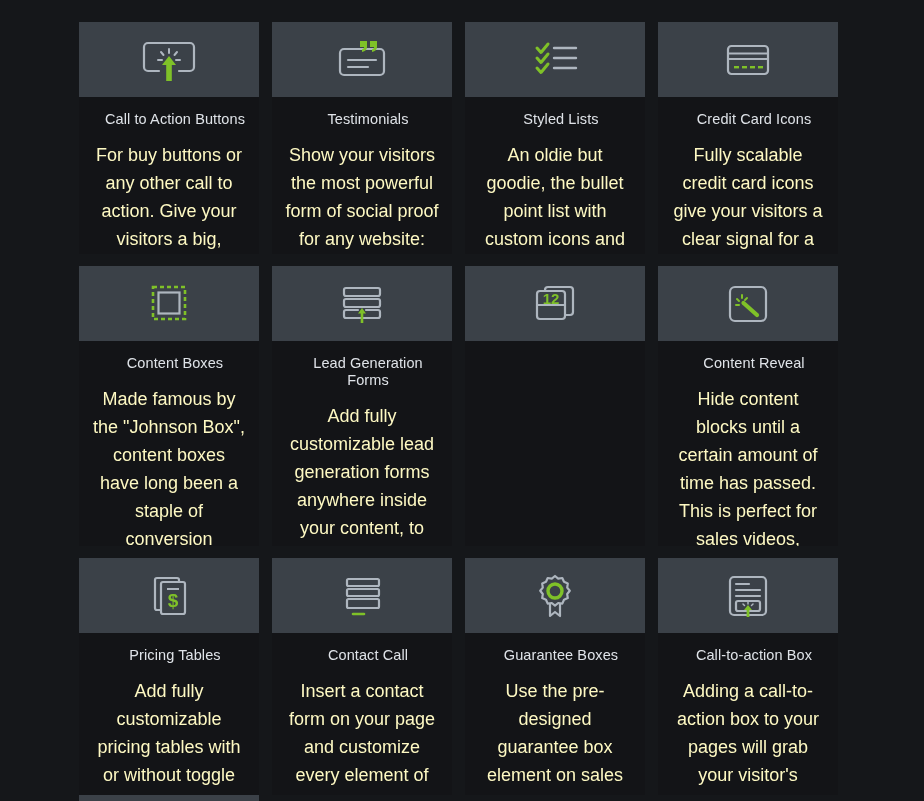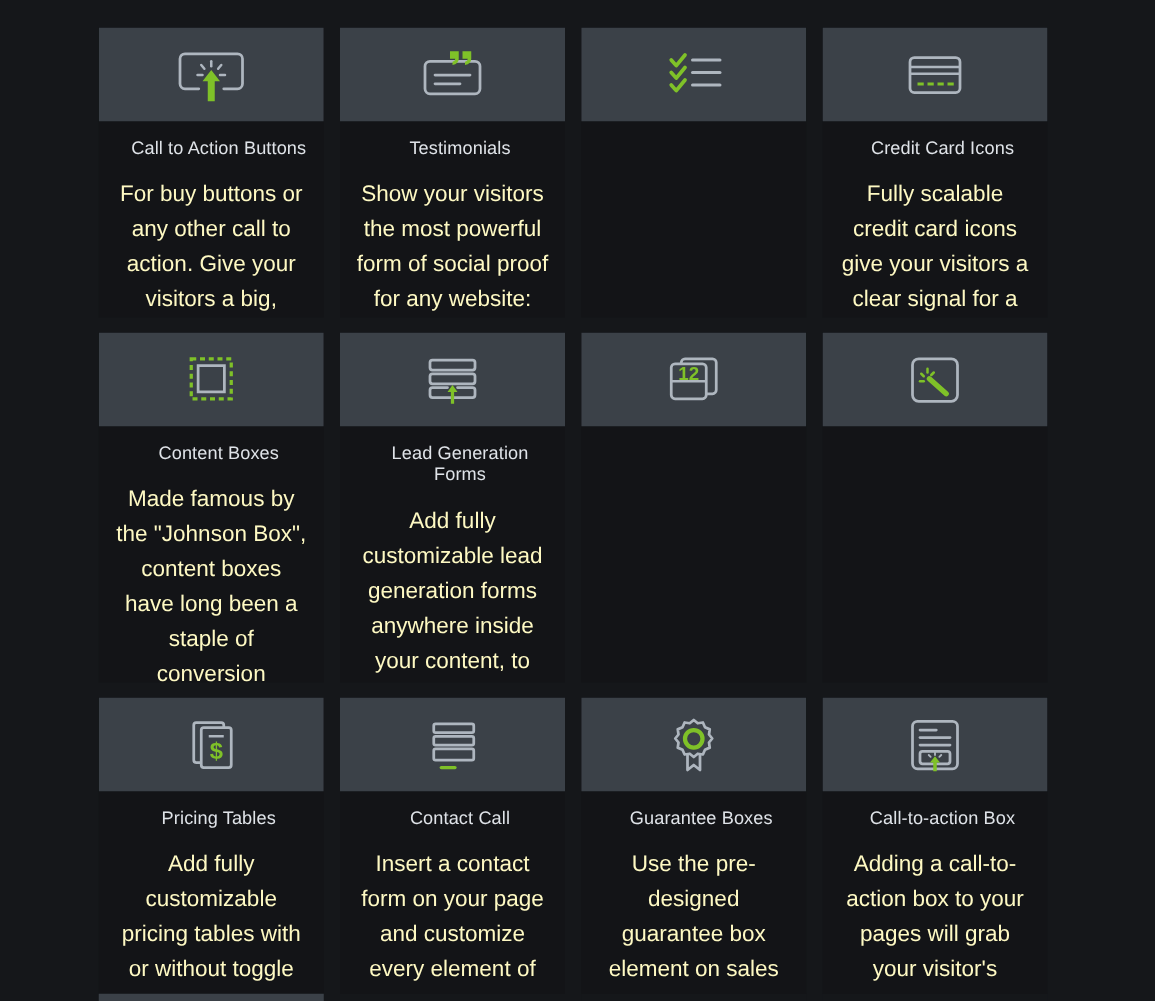--- a/index.html
+++ b/index.html
@@ -140,20 +140,24 @@
               <polyline points="10,23 14,27.5 21,19"></polyline>
               <polyline points="10,33 14,37.5 21,29"></polyline>
             </g>
             <g stroke="#aeb6bf" stroke-width="2.4" stroke-linecap="round">
               <line x1="27" y1="13" x2="49" y2="13"></line>
               <line x1="27" y1="23" x2="49" y2="23"></line>
               <line x1="27" y1="33" x2="49" y2="33"></line>
             </g>
           </svg>
         </div>
+        <div class="card-body">
+          <p class="card-title">Styled Lists</p>
+          <p class="card-desc">An oldie but goodie, the bullet point list with custom icons and styling gives you the opportunity to present your selling points in a concise way.</p>
+        </div>
       </div>
 
       <div class="card">
         <div class="card-icon">
           <svg width="56" height="50" viewBox="0 0 56 50">
             <rect x="8" y="11" width="40" height="28" rx="3.5" fill="none" stroke="#aeb6bf" stroke-width="2.2"></rect>
             <g stroke="#aeb6bf" stroke-width="2">
               <line x1="8" y1="18.5" x2="48" y2="18.5"></line>
               <line x1="8" y1="24" x2="48" y2="24"></line>
             </g>
@@ -220,20 +224,24 @@
             <rect x="10" y="8" width="36" height="34" rx="5" fill="none" stroke="#aeb6bf" stroke-width="2.2"></rect>
             <g stroke="#7fc128" stroke-width="2" stroke-linecap="round">
               <line x1="22" y1="16" x2="22" y2="19"></line>
               <line x1="17" y1="20" x2="19" y2="22"></line>
               <line x1="27" y1="19" x2="25" y2="21"></line>
               <line x1="16" y1="26" x2="19" y2="26"></line>
             </g>
             <line x1="23.5" y1="24" x2="37" y2="36" stroke="#7fc128" stroke-width="4.2" stroke-linecap="round"></line>
           </svg>
         </div>
+        <div class="card-body">
+          <p class="card-title">Content Reveal</p>
+          <p class="card-desc">Hide content blocks until a certain amount of time has passed. This is perfect for sales videos, where you can reveal the purchase button only after enough time has passed to reach the "pitch" part of the video.</p>
+        </div>
       </div>
 
     </div>
 
     <div class="rowwrap row3">
 
       <div class="card">
         <div class="card-icon">
           <svg width="56" height="50" viewBox="0 0 56 50">
             <rect x="14" y="7" width="24" height="32" rx="2" fill="none" stroke="#aeb6bf" stroke-width="2.2"></rect>

